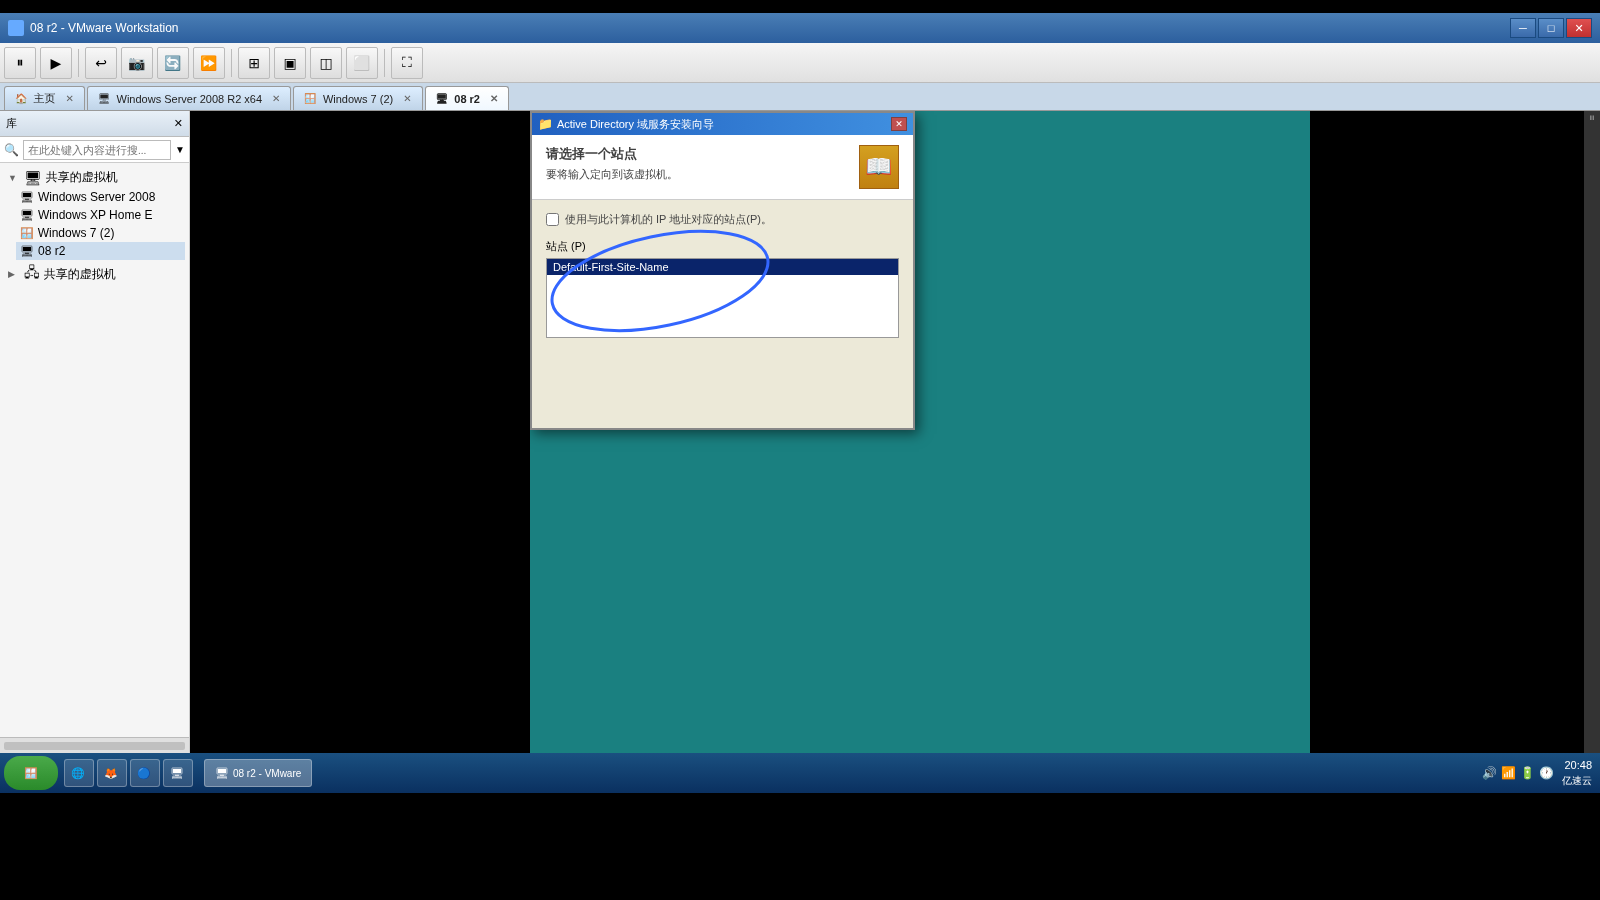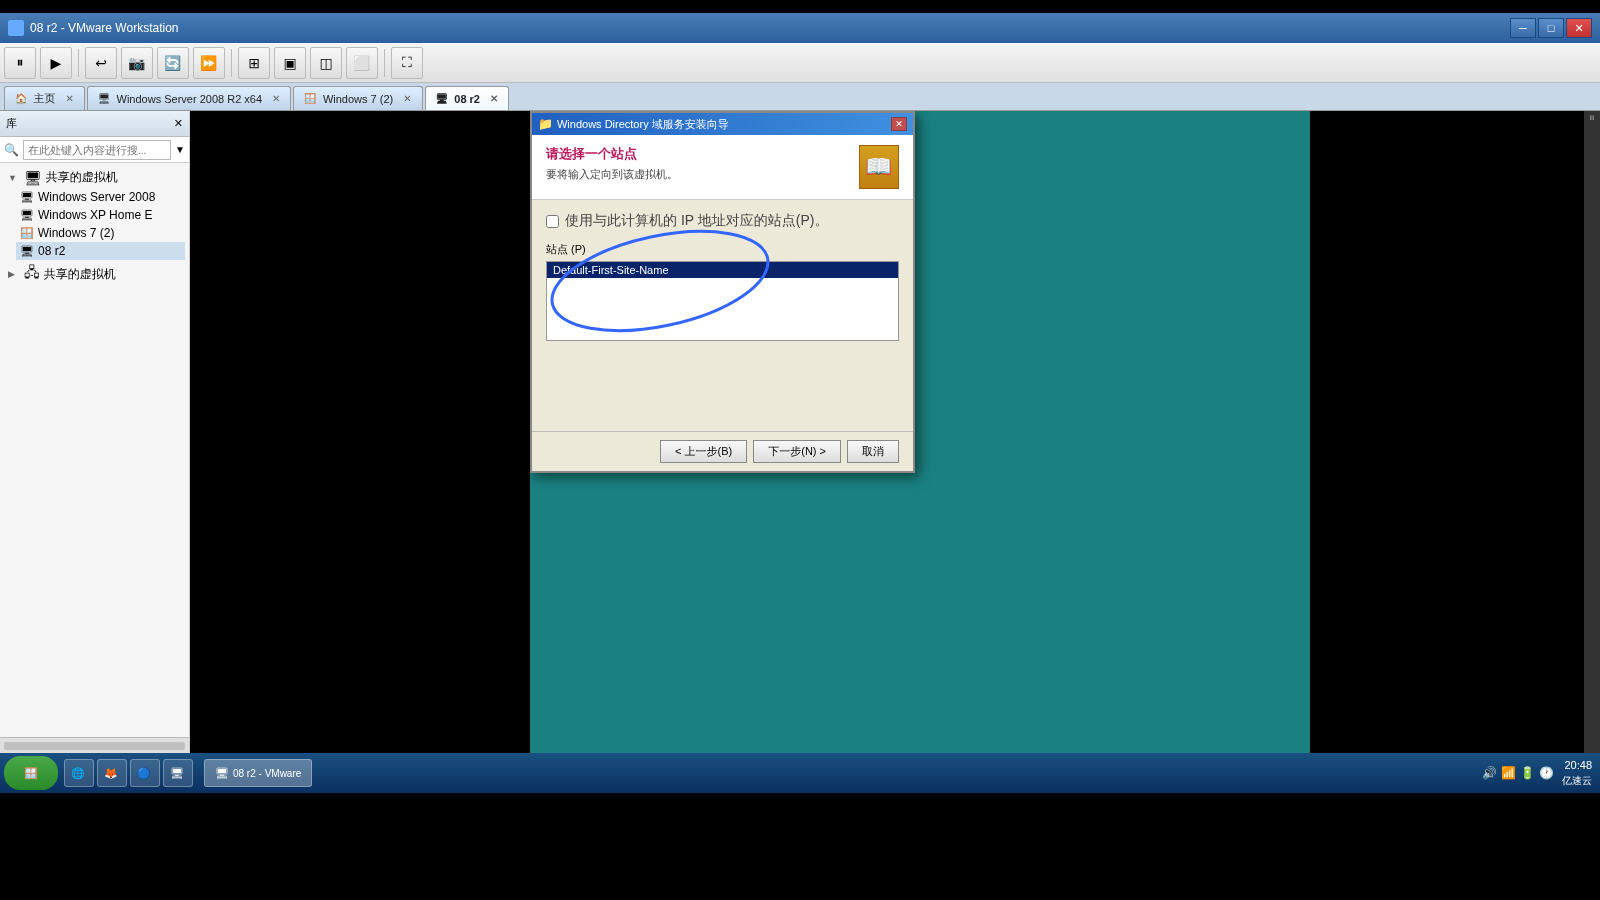--- a/index.html
+++ b/index.html
@@ -292,61 +292,56 @@
 
         <div id="right-strip" style="position:absolute; right:0; top:0; width:16px; bottom:0; background:#333; display:flex; flex-direction:column; align-items:center; padding-top:4px;">
           <span style="color:#aaa; font-size:9px; writing-mode:vertical-rl;">≡</span>
         </div>
 
         <div id="dialog" style="position:absolute; left:340px; top:0; width:385px; background:#ece9d8; border:2px solid #888; box-shadow:4px 4px 12px rgba(0,0,0,0.5); z-index:100;">
 
           <div id="dialog-titlebar" style="height:22px; background:linear-gradient(to right, #2060c0, #4090e0); display:flex; align-items:center; justify-content:space-between; padding:0 6px; color:#fff; font-size:11px;">
             <div style="display:flex; align-items:center; gap:4px;">
               <span style="font-size:12px;">📁</span>
-              <span>Windows Directory 域服务安装向导</span>
+              <span>Active Directory 域服务安装向导</span>
             </div>
             <div style="width:16px; height:14px; background:#c05050; border:1px solid #804040; display:flex; align-items:center; justify-content:center; cursor:pointer; color:#fff; font-size:9px;">✕</div>
           </div>
 
           <div id="dialog-header" style="background:#fff; padding:10px 14px; display:flex; align-items:flex-start; justify-content:space-between; border-bottom:1px solid #ccc; min-height:60px;">
             <div>
-              <div style="font-size:13px; font-weight:bold; color:#be185d; margin-bottom:4px;">请选择一个站点</div>
+              <div style="font-size:13px; font-weight:bold; color:#404040; margin-bottom:4px;">请选择一个站点</div>
               <div style="font-size:11px; color:#444;">要将输入定向到该虚拟机。</div>
             </div>
 
             <div style="width:40px; height:44px; background:linear-gradient(to bottom, #d4a020, #c08010); border:1px solid #a06010; display:flex; align-items:center; justify-content:center; color:#fff; font-size:22px; margin-left:10px;">📖</div>
           </div>
 
           <div id="dialog-body" style="padding:12px 14px; background:#ece9d8;">
 
             <div style="display:flex; align-items:center; gap:6px; margin-bottom:12px;">
               <input type="checkbox" style="cursor: pointer;">
-              <label style="font-size:14px; color:#444;">使用与此计算机的 IP 地址对应的站点(P)。</label>
+              <label style="font-size:11px; color:#444;">使用与此计算机的 IP 地址对应的站点(P)。</label>
             </div>
 
             <div style="margin-bottom:8px;">
               <div style="font-size:11px; margin-bottom:4px;">站点 (P)</div>
 
 
               <div style="border:1px solid #999; min-height:80px; background:#fff;">
                 <div class="dialog-table-row selected" style="display:flex; align-items:center; padding:2px 6px; font-size:11px; cursor:pointer; background:#0a246a; color:#fff;">
                   <div style="flex:1;">Default-First-Site-Name</div>
                   <div style="width:70px;"></div>
                 </div>
               </div>
             </div>
           </div>
 
           <div style="height:70px; background:#ece9d8;"></div>
 
-          <div id="dialog-footer" style="background:#ece9d8; padding:8px 14px; display:flex; justify-content:flex-end; gap:6px; border-top:1px solid #bbb;">
-            <button class="dialog-btn" style="padding:3px 14px; font-size:11px; background:linear-gradient(to bottom,#f8f8f8,#ddd); border:1px solid #888; cursor:pointer;">&lt; 上一步(B)</button>
-            <button class="dialog-btn" style="padding:3px 14px; font-size:11px; background:linear-gradient(to bottom,#f8f8f8,#ddd); border:1px solid #888; cursor:pointer;">下一步(N) &gt;</button>
-            <button class="dialog-btn" style="padding:3px 14px; font-size:11px; background:linear-gradient(to bottom,#f8f8f8,#ddd); border:1px solid #888; cursor:pointer;">取消</button>
-          </div>
         </div>
 
         <svg style="position:absolute; left:340px; top:105px; width:280px; height:120px; pointer-events:none; z-index:200;" viewBox="0 0 280 120">
           <ellipse cx="130" cy="65" rx="110" ry="45" fill="none" stroke="#3366ff" stroke-width="3" transform="rotate(-12 130 65)"></ellipse>
         </svg>
       </div>
     </div>
   </div>
 
   <div id="status-bar" style="height:22px; background:linear-gradient(to bottom,#e0e8f0,#c8d4e0); border-top:1px solid #aab; display:flex; align-items:center; padding:0 8px; font-size:11px; color:#333;">

